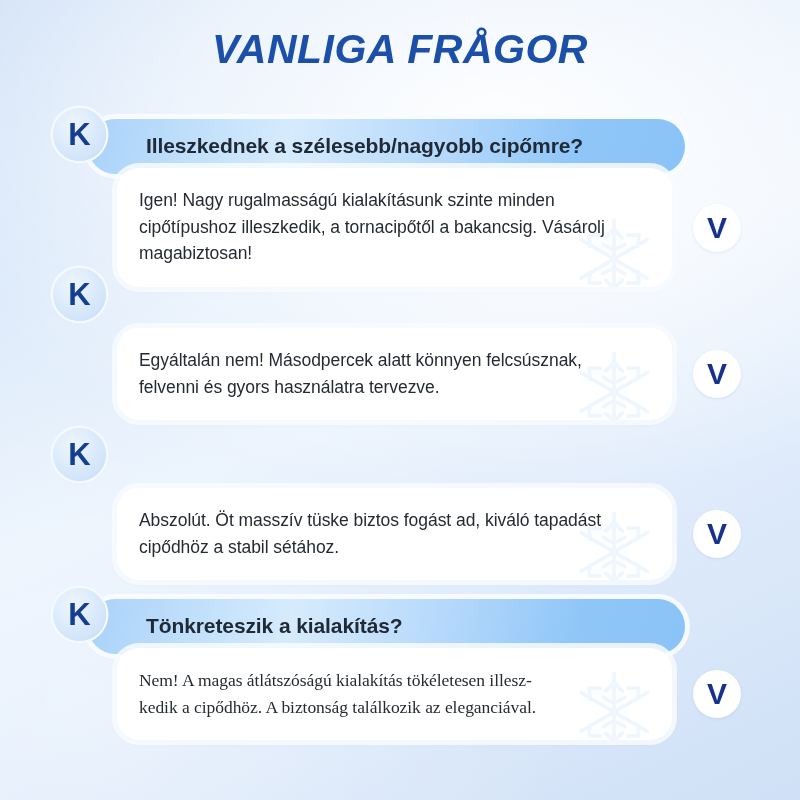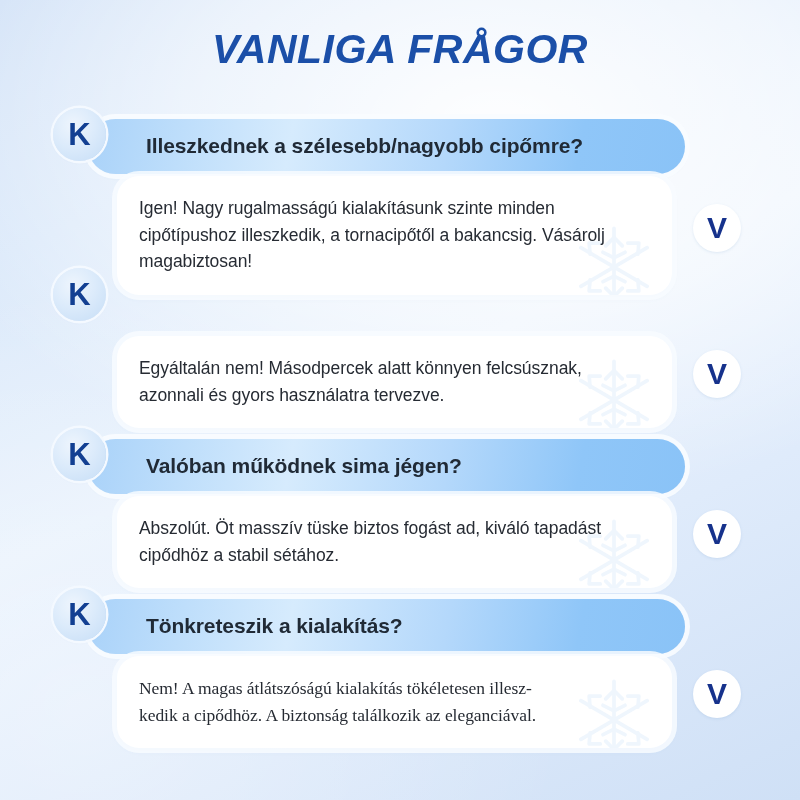--- a/index.html
+++ b/index.html
@@ -81,21 +81,21 @@
     line-height:1.15;
   }
 
   
   .a-row{
     position:relative;
     margin-top:3px;
   }
   .a-bubble{
     position:absolute;
-    left:117px; top:8px;
+    left:117px; top:0;
     width:555px;
     border-radius:22px;
     background:#ffffff;
     box-shadow:0 0 0 5px rgba(248,252,255,0.85), 0 2px 6px rgba(80,130,190,0.10);
     padding:19px 26px 19px 22px;
     box-sizing:border-box;
     overflow:hidden;
     z-index:2;
   }
   .a-text{
@@ -165,21 +165,21 @@
       <div class="badge-v" style="top: 36px;">V</div>
     </div>
   </div>
 
   <div class="faq-item" style="height: 160px;">
     <div class="q-row">
       <div class="badge-k">K</div>
     </div>
     <div class="a-row">
       <div class="a-bubble" style="height: 92px;">
-        <span class="a-text">Egyáltalán nem! Másodpercek alatt könnyen felcsúsznak, azonnali és gyors használatra tervezve.</span>
+        <span class="a-text">Egyáltalán nem! Másodpercek alatt könnyen felcsúsznak, felvenni és gyors használatra tervezve.</span>
         <svg class="flake" viewBox="0 0 100 100" aria-hidden="true">
           <g stroke="#cfe3f8" stroke-width="4" stroke-linecap="round" fill="none">
             <line x1="50" y1="8" x2="50" y2="92"></line>
             <line x1="14" y1="29" x2="86" y2="71"></line>
             <line x1="14" y1="71" x2="86" y2="29"></line>
             <path d="M50 18 L41 27 M50 18 L59 27"></path>
             <path d="M50 82 L41 73 M50 82 L59 73"></path>
             <path d="M23 24 L24 36 M23 24 L35 24"></path>
             <path d="M77 76 L76 64 M77 76 L65 76"></path>
             <path d="M23 76 L24 64 M23 76 L35 76"></path>
@@ -189,23 +189,20 @@
           </g>
         </svg>
       </div>
       <div class="badge-v" style="top: 22px;">V</div>
     </div>
   </div>
 
   <div class="faq-item" style="height: 160px;">
     <div class="q-row">
       <div class="badge-k">K</div>
-      <div class="q-bubble">
-        <span class="q-text">Valóban működnek sima jégen?</span>
-      </div>
     </div>
     <div class="a-row">
       <div class="a-bubble" style="height: 92px;">
         <span class="a-text">Abszolút. Öt masszív tüske biztos fogást ad, kiváló tapadást cipődhöz a stabil sétához.</span>
         <svg class="flake" viewBox="0 0 100 100" aria-hidden="true">
           <g stroke="#cfe3f8" stroke-width="4" stroke-linecap="round" fill="none">
             <line x1="50" y1="8" x2="50" y2="92"></line>
             <line x1="14" y1="29" x2="86" y2="71"></line>
             <line x1="14" y1="71" x2="86" y2="29"></line>
             <path d="M50 18 L41 27 M50 18 L59 27"></path>

